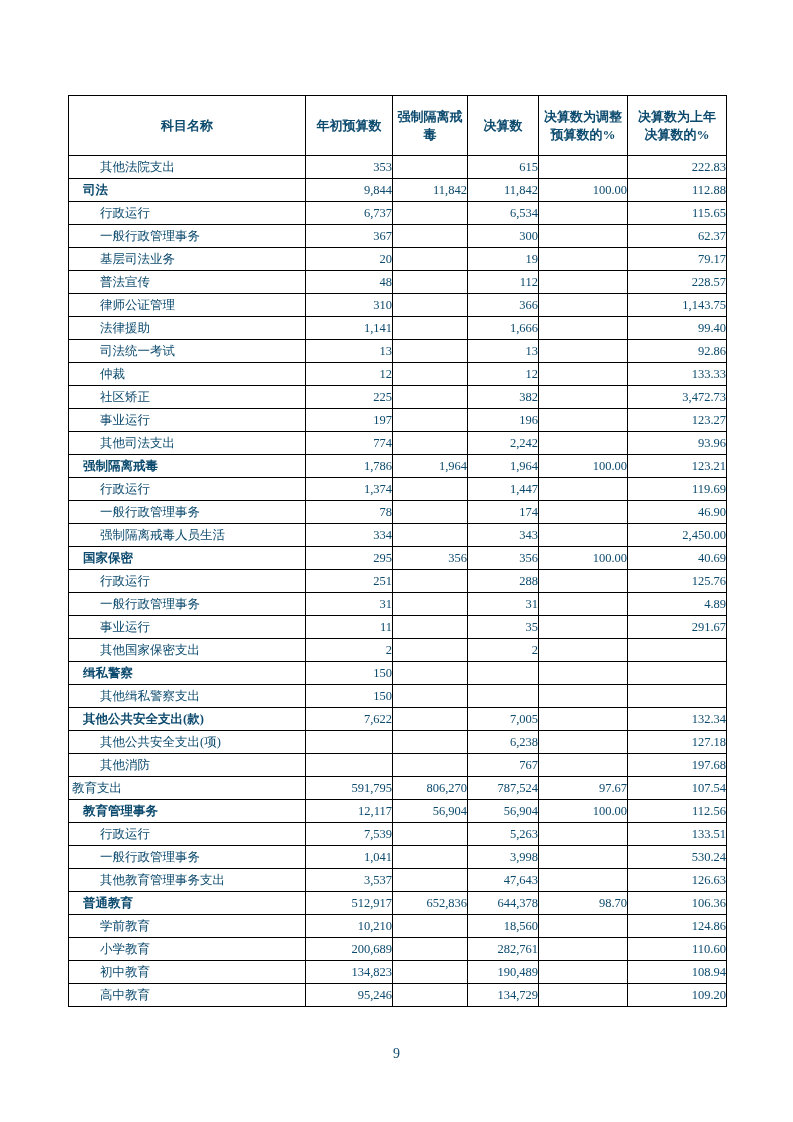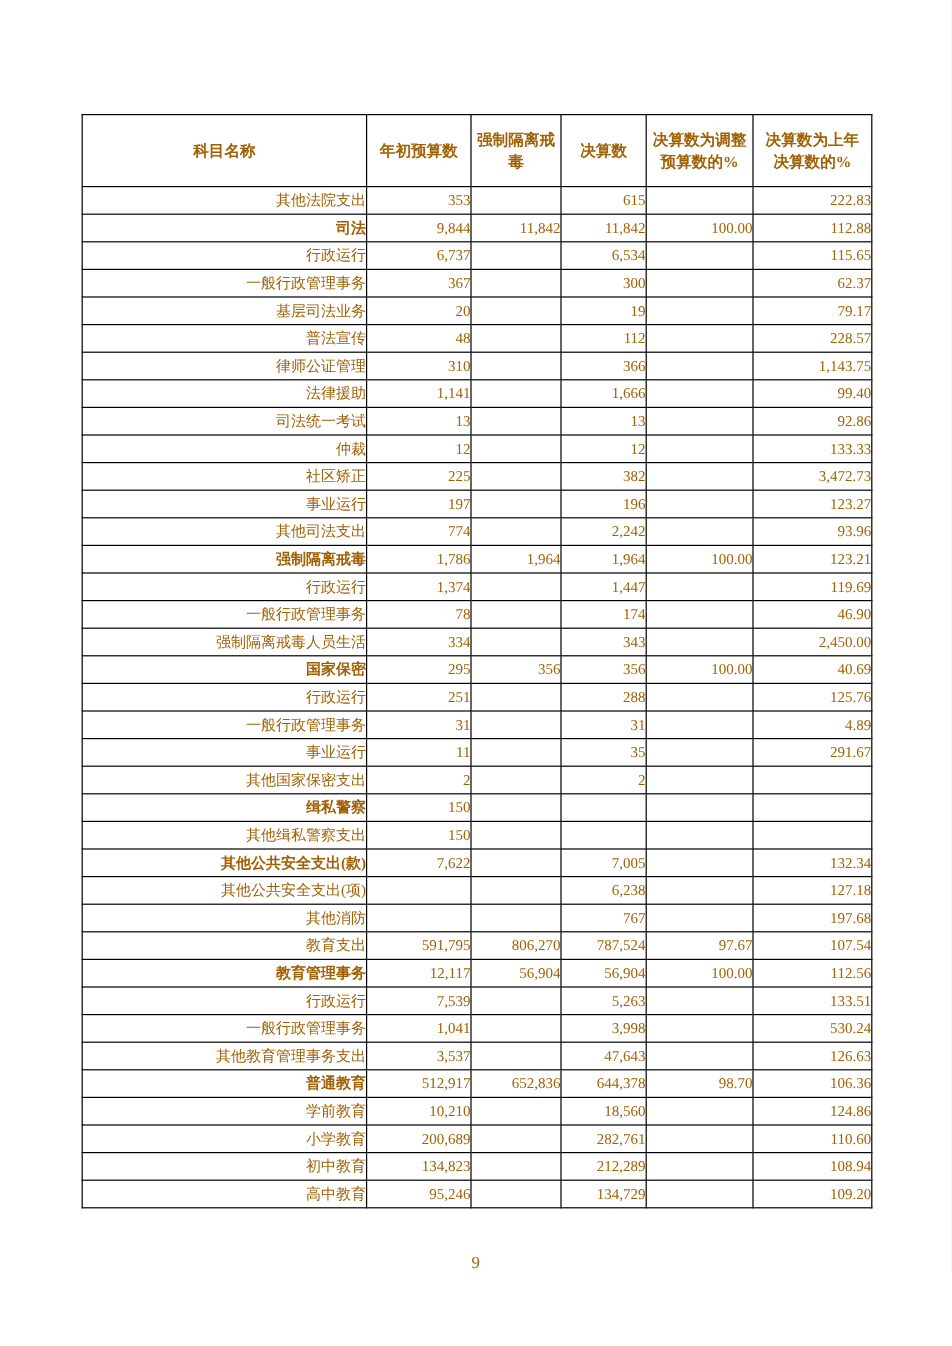--- a/index.html
+++ b/index.html
@@ -2,21 +2,21 @@
 <html><head>
 <meta charset="utf-8">
 <style>
   html,body { margin:0; padding:0; background:#e8e8e8; }
   .sheet {
     position:relative;
     width:793px; height:1122px;
     margin:0 auto;
     background:#ffffff;
     font-family:"Liberation Serif","DejaVu Serif",serif;
-    color:#a16207;
+    color:#0c4a6e;
     overflow:hidden;
   }
   table.budget {
     position:absolute;
     left:68px; top:95px;
     width:658px;
     border-collapse:collapse;
     table-layout:fixed;
   }
   table.budget col.c0 { width:237px; }
@@ -40,23 +40,23 @@
     line-height:1.35;
     padding:2px 1px;
   }
   table.budget td {
     height:23px;
     font-size:12.5px;
     vertical-align:middle;
     padding:0;
     line-height:1;
   }
-  td.c-name { text-align:right; white-space:nowrap; }
+  td.c-name { text-align:left; white-space:nowrap; }
   td.c-name.lvl1 { padding-left:3px;  font-weight:normal; }
-  td.c-name.lvl2 { padding-left:4px; font-weight:bold; }
+  td.c-name.lvl2 { padding-left:14px; font-weight:bold; }
   td.c-name.lvl3 { padding-left:31px; }
   td.c-num { text-align:right; padding-right:6px; white-space:nowrap; }
   .page-number {
     position:absolute;
     left:0; right:0;
     top:1046px;
     text-align:center;
     font-size:14px;
   }
 </style>
@@ -364,21 +364,21 @@
           <td class="c-num">200,689</td>
           <td class="c-num"></td>
           <td class="c-num">282,761</td>
           <td class="c-num"></td>
           <td class="c-num">110.60</td>
         </tr>
         <tr>
           <td class="c-name lvl3">初中教育</td>
           <td class="c-num">134,823</td>
           <td class="c-num"></td>
-          <td class="c-num">212,289</td>
+          <td class="c-num">190,489</td>
           <td class="c-num"></td>
           <td class="c-num">108.94</td>
         </tr>
         <tr>
           <td class="c-name lvl3">高中教育</td>
           <td class="c-num">95,246</td>
           <td class="c-num"></td>
           <td class="c-num">134,729</td>
           <td class="c-num"></td>
           <td class="c-num">109.20</td>

